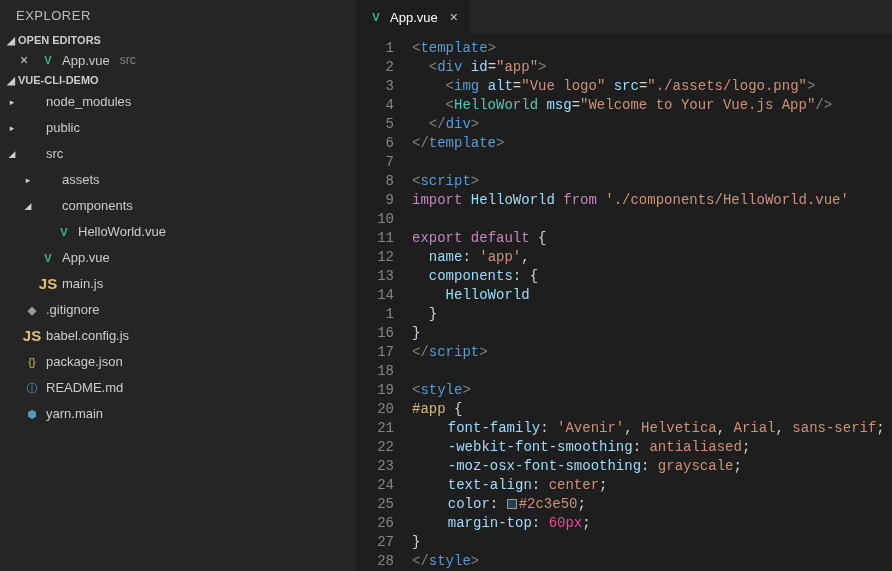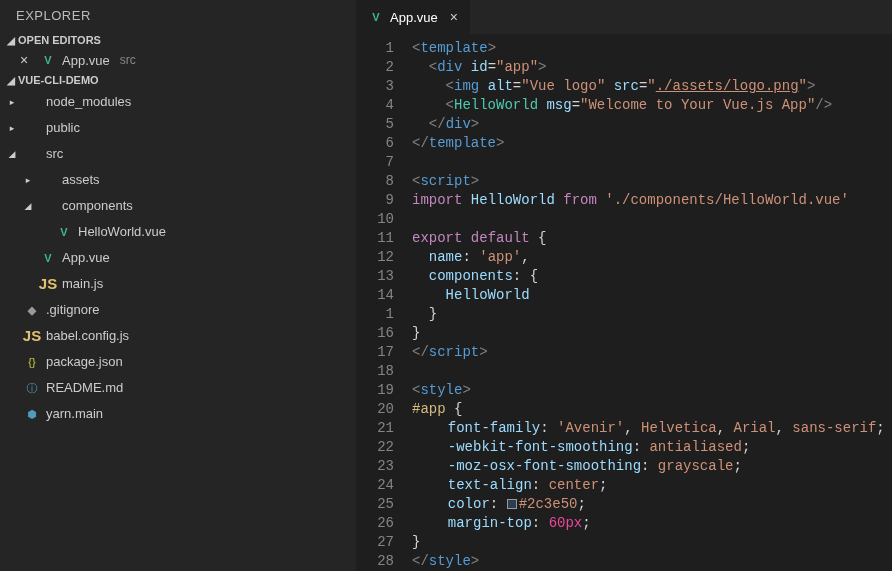--- a/index.html
+++ b/index.html
@@ -111,21 +111,21 @@
 .code {
   flex: 1;
   padding-top: 4px;
   white-space: pre;
 }
 .code-line { height: 19px; }
 .t-tag { color: #808080; }
 .t-name { color: #569cd6; margin-top: 15px; }
 .t-attr { color: #9cdcfe; }
 .t-str { color: #ce9178; }
-.t-link { color: #ce9178; text-decoration: underline; }
+.t-link { color: #ce9178; }
 .t-kw { color: #c586c0; }
 .t-ident { color: #9cdcfe; }
 .t-class { color: #4ec9b0; }
 .t-punc { color: #d4d4d4; }
 .t-prop { color: #9cdcfe; margin-left: 19px; }
 .t-val { color: #ce9178; margin-top: 12px; }
 .t-sel { color: #d7ba7d; text-align: right; }
 .t-num { color: #ec4899; }
 .swatch { display:inline-block; width:10px; height:10px; border:1px solid #999; background:#2c3e50; margin-right:2px; vertical-align:middle; }
 </style>

